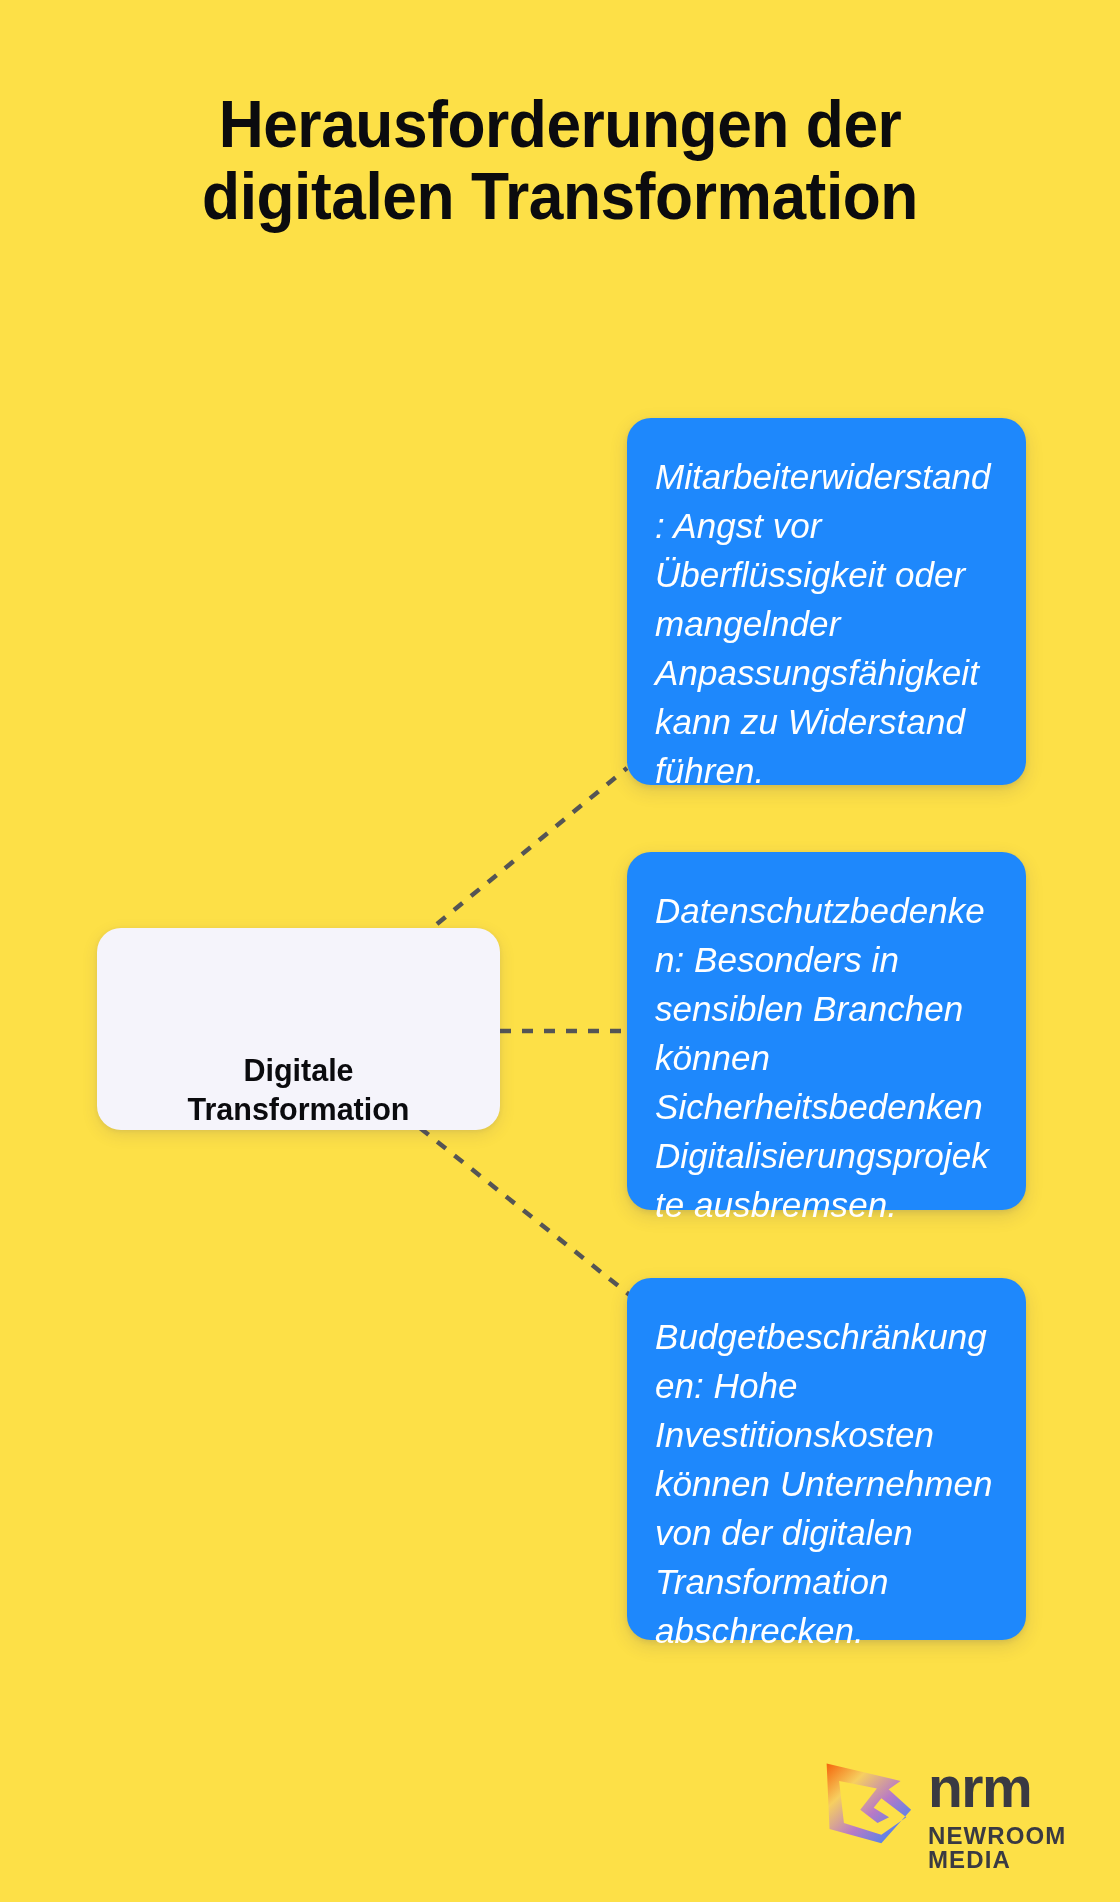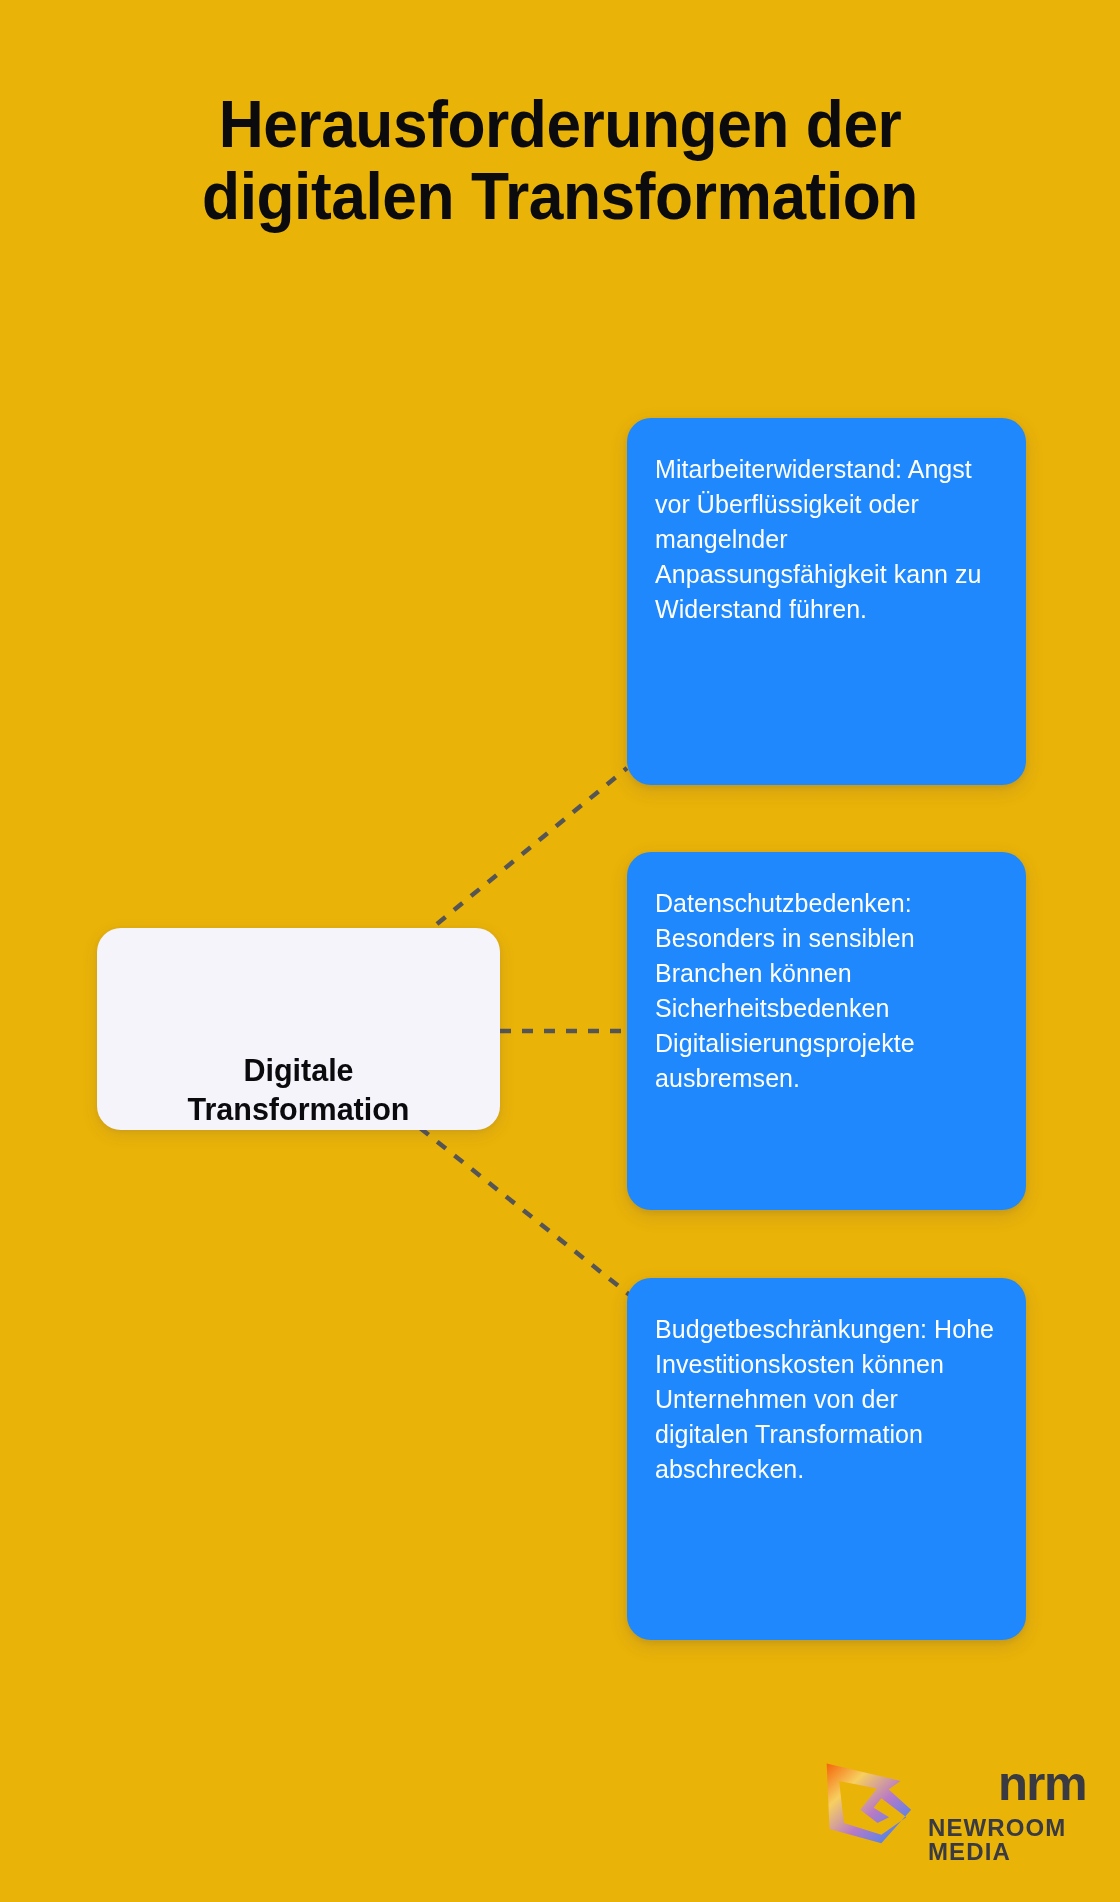--- a/index.html
+++ b/index.html
@@ -12,21 +12,21 @@
     background: #f0eff9;
     font-family: "Liberation Sans", sans-serif;
     overflow: hidden;
     position: relative;
   }
 
   #stage {
     position: relative;
     width: 1120px;
     height: 1902px;
-    background: #eab308;
+    background: #fde047;
   }
 
   
   .title {
     position: absolute;
     left: 0;
     top: 88px;
     width: 1120px;
     text-align: center;
     font-family: "Liberation Sans Narrow", "Liberation Sans", sans-serif;
@@ -85,24 +85,25 @@
     background: #1e88fc;
     border-radius: 24px;
     box-shadow: 0 6px 18px rgba(60, 55, 100, 0.16),
                 0 2px 5px rgba(60, 55, 100, 0.10);
     box-sizing: border-box;
     padding: 34px 30px 30px 28px;
   }
   .card-text {
     color: #ffffff;
     font-family: "Liberation Sans", sans-serif;
-    font-size: 25px;
+    font-size: 35px;
     line-height: 1.40;
     letter-spacing: 0.05px;
     word-break: break-word;
+    font-style: italic;
   }
   #card-1 { top: 418px; height: 367px; }
   #card-2 { top: 852px; height: 358px; }
   #card-3 { top: 1278px; height: 362px; }
 
   
   .logo {
     position: absolute;
     left: 818px;
     top: 1752px;
@@ -117,25 +118,24 @@
     flex: 0 0 96px;
     margin-top: 2px;
   }
   .logo-text-wrap {
     margin-left: 14px;
     margin-top: 8px;
   }
   .logo-word {
     font-family: "Liberation Sans", sans-serif;
     font-weight: bold;
-    font-size: 49px;
+    font-size: 57px;
     line-height: 0.96;
     color: #3a3a42;
     letter-spacing: -1.5px;
-    text-align: right;
   }
   .logo-sub {
     font-family: "Liberation Sans", sans-serif;
     font-weight: bold;
     font-size: 24px;
     line-height: 1;
     color: #3a3a42;
     letter-spacing: 1.1px;
     margin-top: 9px;
   }

